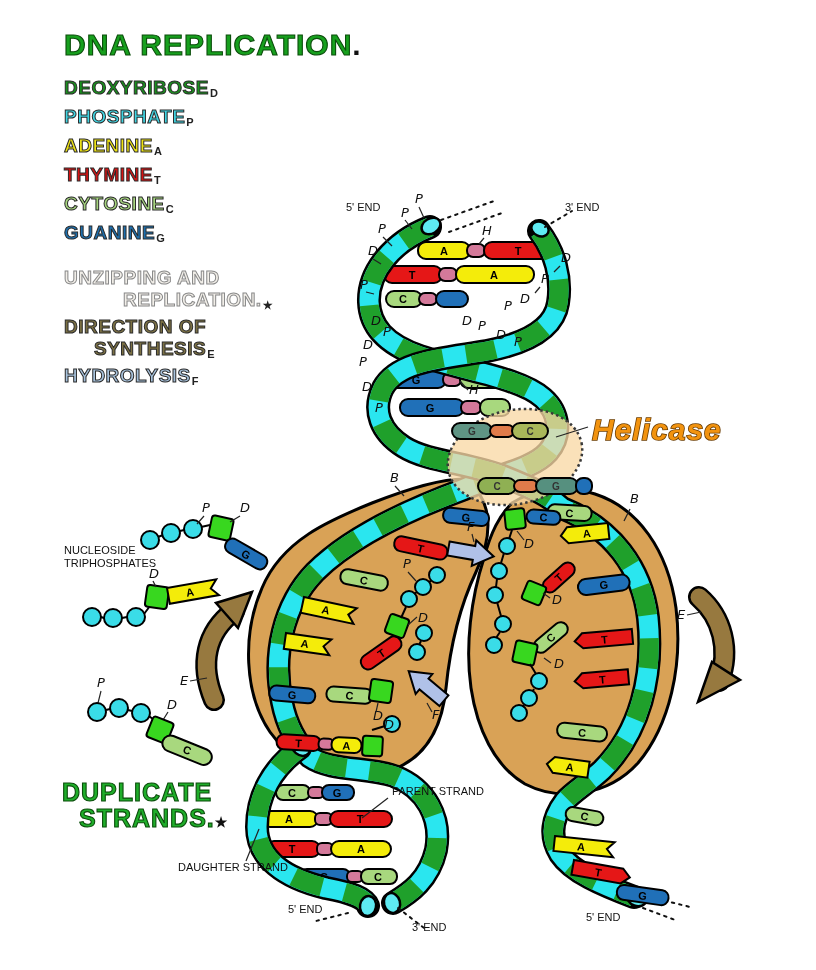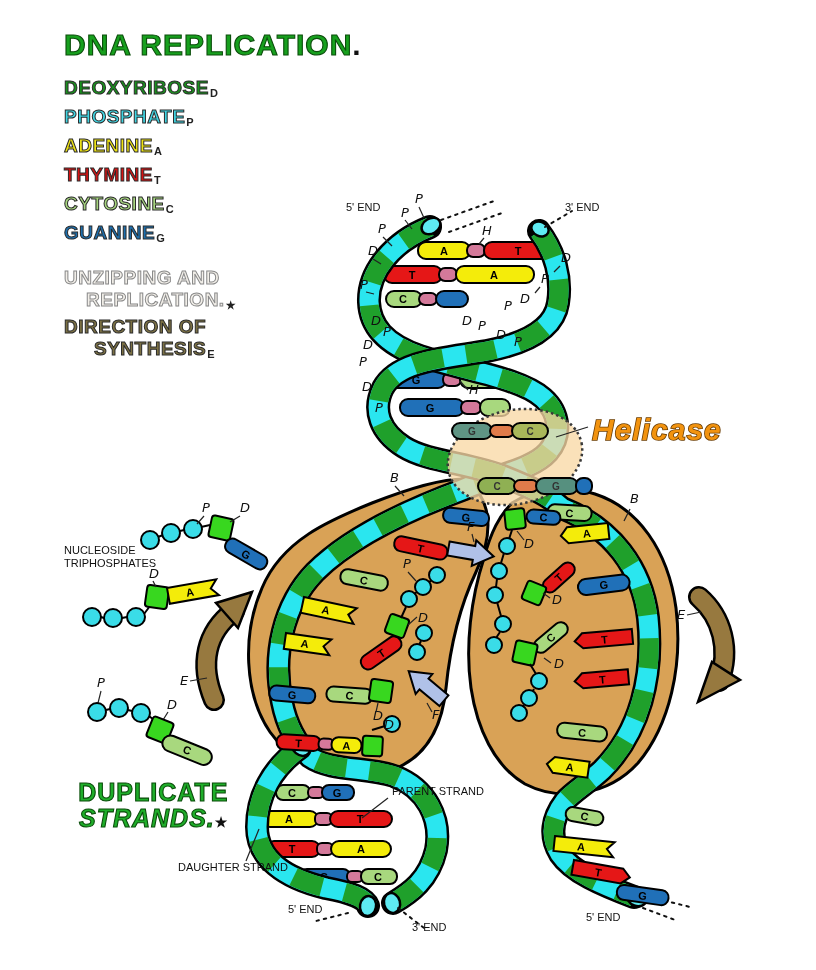--- a/index.html
+++ b/index.html
@@ -12,21 +12,21 @@
   .title .tp{color:#111;-webkit-text-stroke:0;}
   .panel{left:64px;font-weight:bold;}
   .p1{top:76px;font-size:19px;line-height:23px;}
   .p2{top:267px;font-size:19px;line-height:22px;}
   .li span.w{-webkit-text-stroke:1px #2a2a2a;letter-spacing:0.5px;}
   .li.light span.w{-webkit-text-stroke:1px #8a8a8a;}
   .li .sub{font-size:11px;color:#222;vertical-align:-3px;font-weight:bold;margin-left:1px;}
   .ind1{padding-left:22px;}
   .ind2{padding-left:30px;}
   .dup{left:62px;top:779px;font-size:25px;font-weight:bold;line-height:26px;
-       -webkit-text-stroke:1.1px #0b4d0b;letter-spacing:1px;text-align:right;}
+       -webkit-text-stroke:1.1px #0b4d0b;letter-spacing:1px;}
   .dup .l2{padding-left:17px;}
   .dup .star{color:#111;-webkit-text-stroke:0;font-size:14px;}
   
   .o{fill:none;stroke:#000;stroke-width:24;stroke-linecap:round;}
   .c{fill:none;stroke:#2ae6ef;stroke-width:19;}
   .g{fill:none;stroke:#1fa02b;stroke-width:19;stroke-dasharray:30 23;}
   .pill{stroke:#000;stroke-width:2;}
   .pk{fill:#d4799a;stroke:#000;stroke-width:2;}
   .sq{fill:#38d71f;stroke:#000;stroke-width:2;}
   .ph{fill:#3adce8;stroke:#000;stroke-width:2;}
@@ -439,23 +439,24 @@
     <div class="li"><span class="w" style="color: rgb(25, 147, 29);">DEOXYRIBOSE</span><span class="sub">D</span></div>
     <div class="li"><span class="w" style="color: rgb(63, 214, 228);">PHOSPHATE</span><span class="sub">P</span></div>
     <div class="li"><span class="w" style="color: rgb(239, 228, 20);">ADENINE</span><span class="sub">A</span></div>
     <div class="li"><span class="w" style="color: rgb(213, 20, 20);">THYMINE</span><span class="sub">T</span></div>
     <div class="li"><span class="w" style="color: rgb(166, 213, 127);">CYTOSINE</span><span class="sub">C</span></div>
     <div class="li"><span class="w" style="color: rgb(29, 111, 174);">GUANINE</span><span class="sub">G</span></div>
   </div>
 
   <div class="txt-abs panel p2">
     <div class="li light"><span class="w" style="color: rgb(242, 239, 233);">UNZIPPING AND</span></div>
-    <div class="li light ind1"><span class="w" style="color: rgb(242, 239, 233);">REPLICATION.</span><span class="sub">★</span></div>
+    <div class="li light ind1"><span class="w" style="color: rgb(242, 239, 233); margin-left: 37px;">REPLICATION.</span><span class="sub">★</span></div>
     <div class="li"><span class="w" style="color: rgb(124, 113, 68);">DIRECTION OF</span></div>
     <div class="li ind2"><span class="w" style="color: rgb(124, 113, 68);">SYNTHESIS</span><span class="sub">E</span></div>
+    <div class="li"><span class="w" style="color: rgb(167, 194, 220);">HYDROLYSIS</span><span class="sub">F</span></div>
   </div>
 
   <div class="txt-abs dup">
     <div style="color: rgb(31, 174, 42);">DUPLICATE</div>
-    <div class="l2"><span style="color: rgb(31, 174, 42); font-style: italic;">STRANDS.</span><span class="star">★</span></div>
+    <div class="l2"><span style="color: rgb(31, 174, 42);">STRANDS.</span><span class="star">★</span></div>
   </div>
 
 </div>
 
 </body></html>

